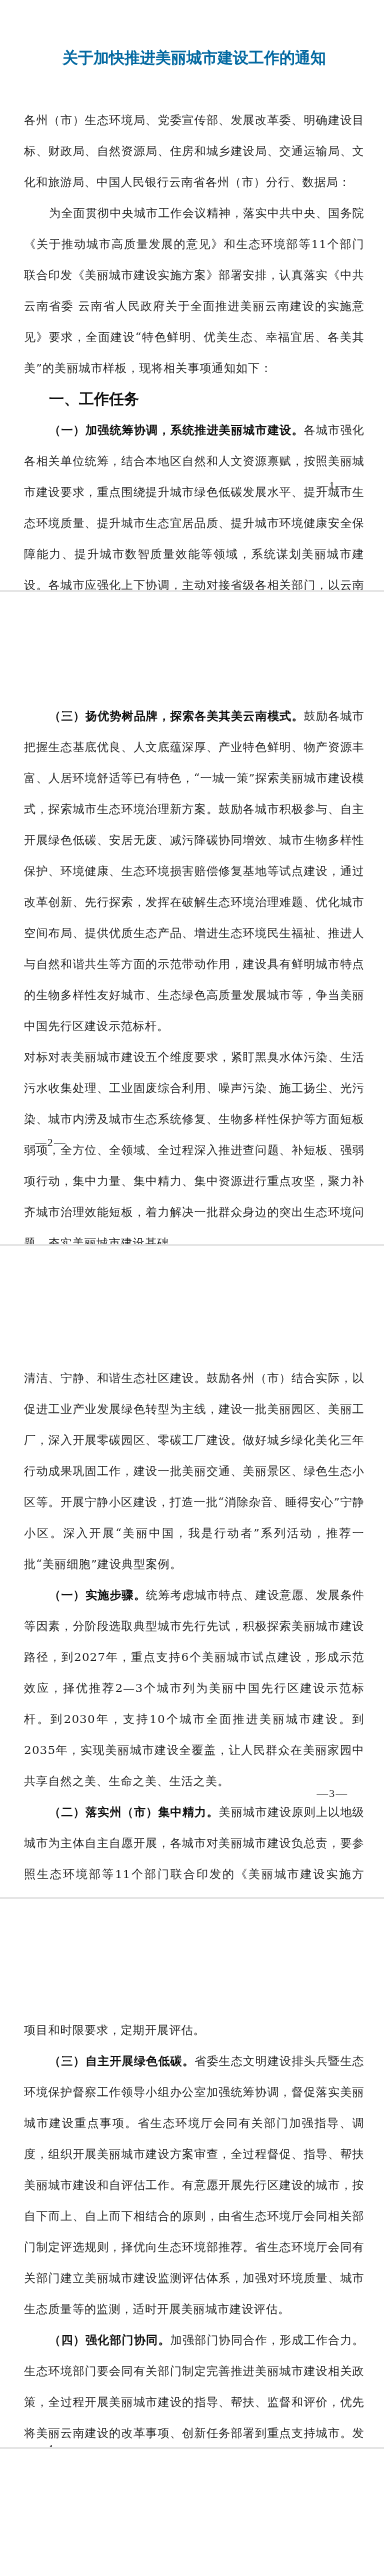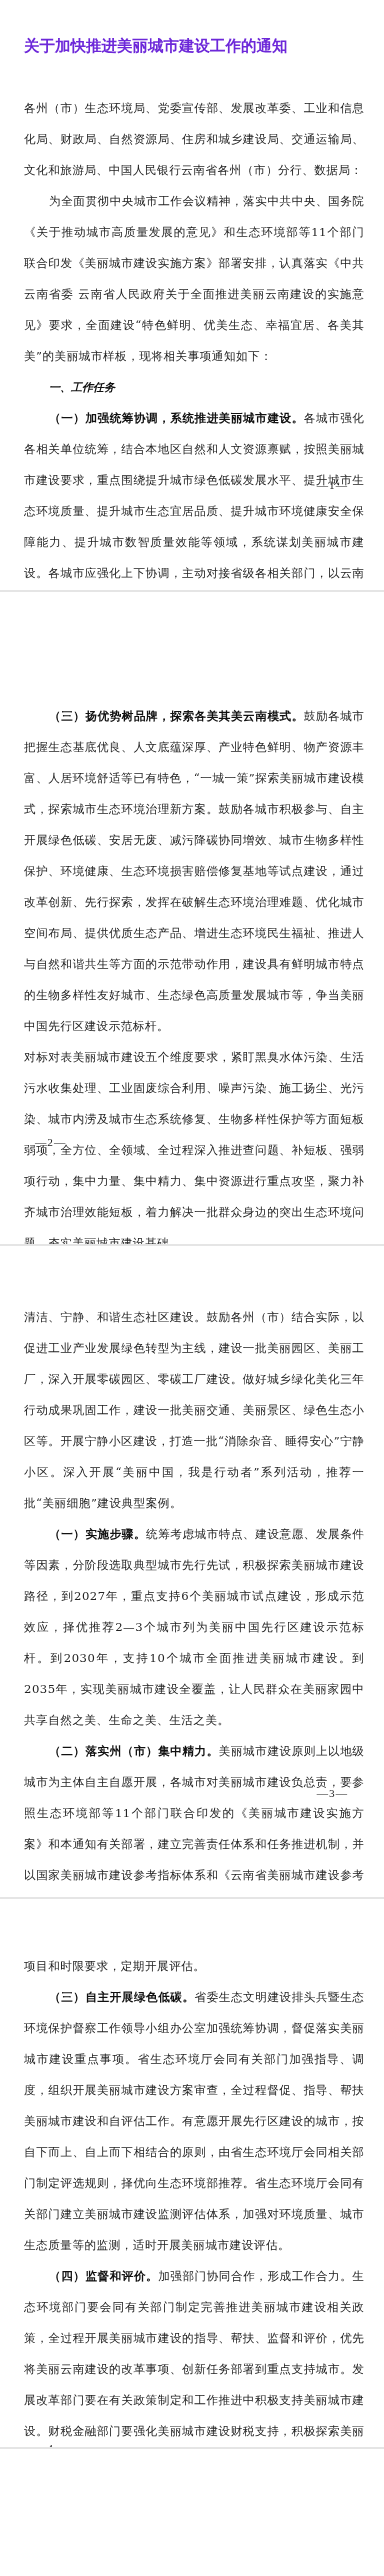--- a/index.html
+++ b/index.html
@@ -9,50 +9,50 @@
     width: 385px;
     background: #ffffff;
     box-sizing: border-box;
     padding: 0 20.6px 0 24px;
     margin-bottom: 2.1px;
     overflow: hidden;
   }
   .page:last-child { margin-bottom: 0; }
   .p1 { height: 590px; padding-top: 29px; }
   .p2 { height: 652px; padding-top: 109px; }
-  .p3 { height: 651px; padding-top: 56px; }
-  .p4 { height: 548px; padding-top: 52px; }
+  .p3 { height: 651px; padding-top: 117px; }
+  .p4 { height: 548px; padding-top: 116px; }
   .p5 { height: 324px;  padding-top: 115px; }
   .doc-title {
     font-family: "DejaVu Serif", "Liberation Serif", serif;
     font-weight: bold;
     font-size: 15.5px;
-    margin: 0 0 31px 0;
+    text-align: center;
+    margin: 12px 0 31px 0;
     letter-spacing: 0px;
     line-height: 33px;
-    color: #6d28d9;
+    color: #0369a1;
   }
   .para {
     font-size: 11.6px;
     line-height: 31px;
     letter-spacing: 0.5px;
     text-align: justify;
     margin: 0;
     color: #222;
   }
   .indent { text-indent: 25px; }
   .heading {
     font-family: "DejaVu Sans", "Liberation Sans", sans-serif;
     font-weight: bold;
-    font-size: 11px;
+    font-size: 15px;
     line-height: 31px;
     margin: 0;
     padding-left: 25px;
     color: #111;
-    font-style: italic;
   }
   .lead { font-weight: bold; color: #111; }
   .page-num {
     position: absolute;
     font-size: 11.3px;
     font-family: "Liberation Serif", "DejaVu Serif", serif;
     color: #222;
     letter-spacing: 1px;
   }
   .pn-right { right: 37px; }
@@ -62,21 +62,21 @@
   .p3 .page-num { top: 541px; }
   .p4 .page-num { top: 543px; }
 </style>
 </head>
 <body>
 
 <div>
 
   <section class="page p1">
     <h1 class="doc-title">关于加快推进美丽城市建设工作的通知</h1>
-    <p class="para">各州（市）生态环境局、党委宣传部、发展改革委、工业和信息化局、财政局、自然资源局、住房和城乡建设局、交通运输局、文化和旅游局、中国人民银行云南省各州（市）分行、数据局：</p>
+    <p class="para">各州（市）生态环境局、党委宣传部、发展改革委、明确建设目标、财政局、自然资源局、住房和城乡建设局、交通运输局、文化和旅游局、中国人民银行云南省各州（市）分行、数据局：</p>
     <p class="para indent">为全面贯彻中央城市工作会议精神，落实中共中央、国务院《关于推动城市高质量发展的意见》和生态环境部等11个部门联合印发《美丽城市建设实施方案》部署安排，认真落实《中共云南省委 云南省人民政府关于全面推进美丽云南建设的实施意见》要求，全面建设“特色鲜明、优美生态、幸福宜居、各美其美”的美丽城市样板，现将相关事项通知如下：</p>
     <h2 class="heading">一、工作任务</h2>
     <p class="para indent"><span class="lead">（一）加强统筹协调，系统推进美丽城市建设。</span><span>各城市强化各相关单位统筹，结合本地区自然和人文资源禀赋，按照美丽城市建设要求，重点围绕提升城市绿色低碳发展水平、提升城市生态环境质量、提升城市生态宜居品质、提升城市环境健康安全保障能力、提升城市数智质量效能等领域，系统谋划美丽城市建设。各城市应强化上下协调，主动对接省级各相关部门，以云南省美丽城市建设参考指标体系为基础，结合实际，细化、优化、特色化自身美丽城市建设指标，制定具体实施方案，明确建设目标、建设任务、改革举措、标志性成果和重点工程项目。</span></p>
 
     <div class="page-num pn-right">—1—</div>
   </section>
 
   <section class="page p2">
     <p class="para indent"><span class="lead">（三）扬优势树品牌，探索各美其美云南模式。</span><span>鼓励各城市把握生态基底优良、人文底蕴深厚、产业特色鲜明、物产资源丰富、人居环境舒适等已有特色，“一城一策”探索美丽城市建设模式，探索城市生态环境治理新方案。鼓励各城市积极参与、自主开展绿色低碳、安居无废、减污降碳协同增效、城市生物多样性保护、环境健康、生态环境损害赔偿修复基地等试点建设，通过改革创新、先行探索，发挥在破解生态环境治理难题、优化城市空间布局、提供优质生态产品、增进生态环境民生福祉、推进人与自然和谐共生等方面的示范带动作用，建设具有鲜明城市特点的生物多样性友好城市、生态绿色高质量发展城市等，争当美丽中国先行区建设示范标杆。</span></p>
     <p class="para">对标对表美丽城市建设五个维度要求，紧盯黑臭水体污染、生活污水收集处理、工业固废综合利用、噪声污染、施工扬尘、光污染、城市内涝及城市生态系统修复、生物多样性保护等方面短板弱项，全方位、全领域、全过程深入推进查问题、补短板、强弱项行动，集中力量、集中精力、集中资源进行重点攻坚，聚力补齐城市治理效能短板，着力解决一批群众身边的突出生态环境问题，夯实美丽城市建设基础。</p>
@@ -87,21 +87,21 @@
   <section class="page p3">
     <p class="para">清洁、宁静、和谐生态社区建设。鼓励各州（市）结合实际，以促进工业产业发展绿色转型为主线，建设一批美丽园区、美丽工厂，深入开展零碳园区、零碳工厂建设。做好城乡绿化美化三年行动成果巩固工作，建设一批美丽交通、美丽景区、绿色生态小区等。开展宁静小区建设，打造一批“消除杂音、睡得安心”宁静小区。深入开展“美丽中国，我是行动者”系列活动，推荐一批“美丽细胞”建设典型案例。</p>
     <p class="para indent"><span class="lead">（一）实施步骤。</span><span>统筹考虑城市特点、建设意愿、发展条件等因素，分阶段选取典型城市先行先试，积极探索美丽城市建设路径，到2027年，重点支持6个美丽城市试点建设，形成示范效应，择优推荐2—3个城市列为美丽中国先行区建设示范标杆。到2030年，支持10个城市全面推进美丽城市建设。到2035年，实现美丽城市建设全覆盖，让人民群众在美丽家园中共享自然之美、生命之美、生活之美。</span></p>
     <p class="para indent"><span class="lead">（二）落实州（市）集中精力。</span><span>美丽城市建设原则上以地级城市为主体自主自愿开展，各城市对美丽城市建设负总责，要参照生态环境部等11个部门联合印发的《美丽城市建设实施方案》和本通知有关部署，建立完善责任体系和任务推进机制，并以国家美丽城市建设参考指标体系和《云南省美丽城市建设参考指标体系（试行）》（见附件）为基础，根据本地特征细化、优化美丽城市建设指标要求，明确建设目标、重点任务、改革举措、工程</span></p>
     <div class="page-num pn-right">—3—</div>
   </section>
 
   <section class="page p4">
     <p class="para">项目和时限要求，定期开展评估。</p>
     <p class="para indent"><span class="lead">（三）自主开展绿色低碳。</span><span>省委生态文明建设排头兵暨生态环境保护督察工作领导小组办公室加强统筹协调，督促落实美丽城市建设重点事项。省生态环境厅会同有关部门加强指导、调度，组织开展美丽城市建设方案审查，全过程督促、指导、帮扶美丽城市建设和自评估工作。有意愿开展先行区建设的城市，按自下而上、自上而下相结合的原则，由省生态环境厅会同相关部门制定评选规则，择优向生态环境部推荐。省生态环境厅会同有关部门建立美丽城市建设监测评估体系，加强对环境质量、城市生态质量等的监测，适时开展美丽城市建设评估。</span></p>
-    <p class="para indent"><span class="lead">（四）监督和评价。</span><span>加强部门协同合作，形成工作合力。生态环境部门要会同有关部门制定完善推进美丽城市建设相关政策，全过程开展美丽城市建设的指导、帮扶、监督和评价，优先将美丽云南建设的改革事项、创新任务部署到重点支持城市。发展改革部门要在有关政策制定和工作推进中积极支持美丽城市建设。财税金融部门要强化美丽城市建设财税支持，积极探索美丽城市建设投融资模式。自然资源部门要加强国土空间规划对美丽城市建设的指导，加强城市国土空间监测和体检评估与美丽城市建设任务衔接。住房和城乡建设部门要积极推动城市体检，结合城市更新，加强建筑和市政基础设施建设与美丽城市建设协调衔接。有关部门要根据职责分工，加强本领域相关工作与美丽城市建设协调联动。</span></p>
+    <p class="para indent"><span class="lead">（四）强化部门协同。</span><span>加强部门协同合作，形成工作合力。生态环境部门要会同有关部门制定完善推进美丽城市建设相关政策，全过程开展美丽城市建设的指导、帮扶、监督和评价，优先将美丽云南建设的改革事项、创新任务部署到重点支持城市。发展改革部门要在有关政策制定和工作推进中积极支持美丽城市建设。财税金融部门要强化美丽城市建设财税支持，积极探索美丽城市建设投融资模式。自然资源部门要加强国土空间规划对美丽城市建设的指导，加强城市国土空间监测和体检评估与美丽城市建设任务衔接。住房和城乡建设部门要积极推动城市体检，结合城市更新，加强建筑和市政基础设施建设与美丽城市建设协调衔接。有关部门要根据职责分工，加强本领域相关工作与美丽城市建设协调联动。</span></p>
     <div class="page-num pn-left">—4—</div>
   </section>
 
   <section class="page p5">
     
     
     
   </section>
 
 </div>

